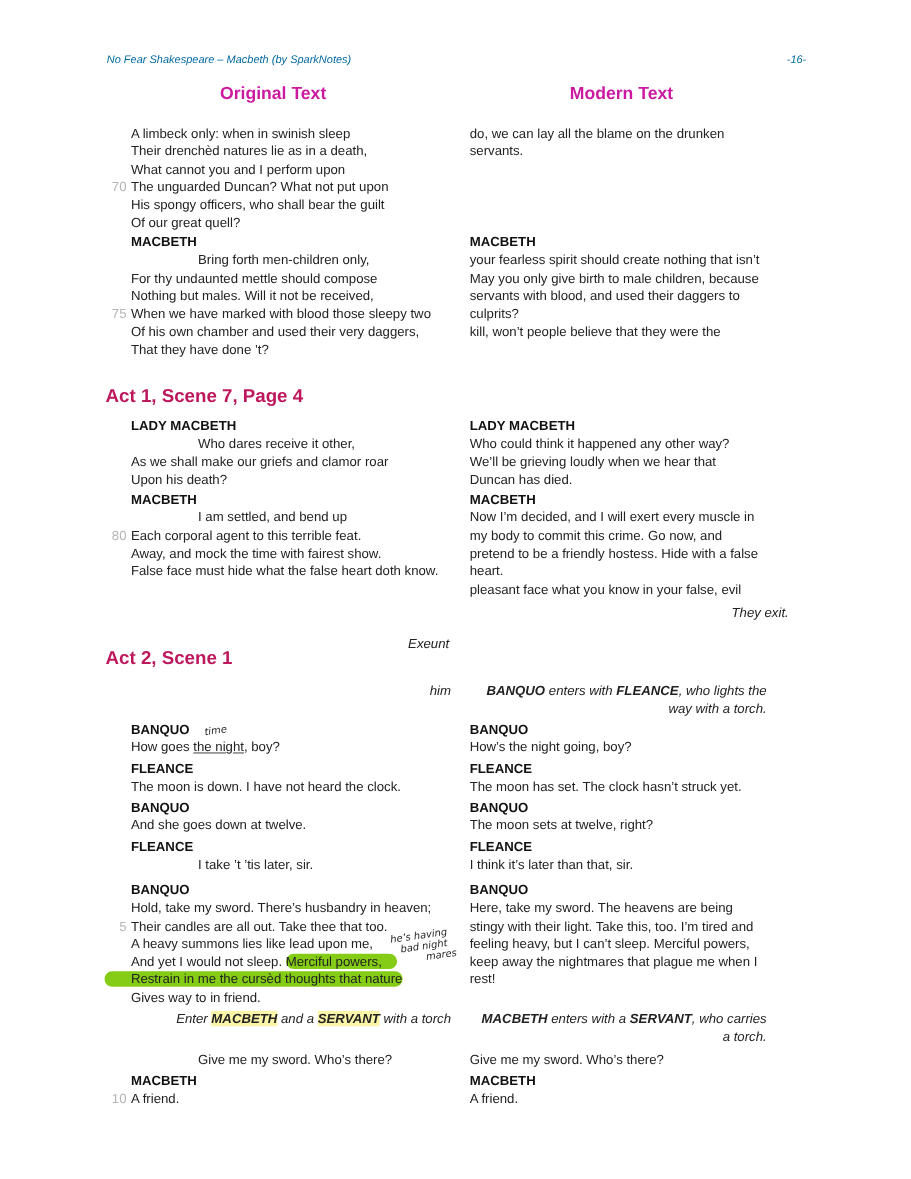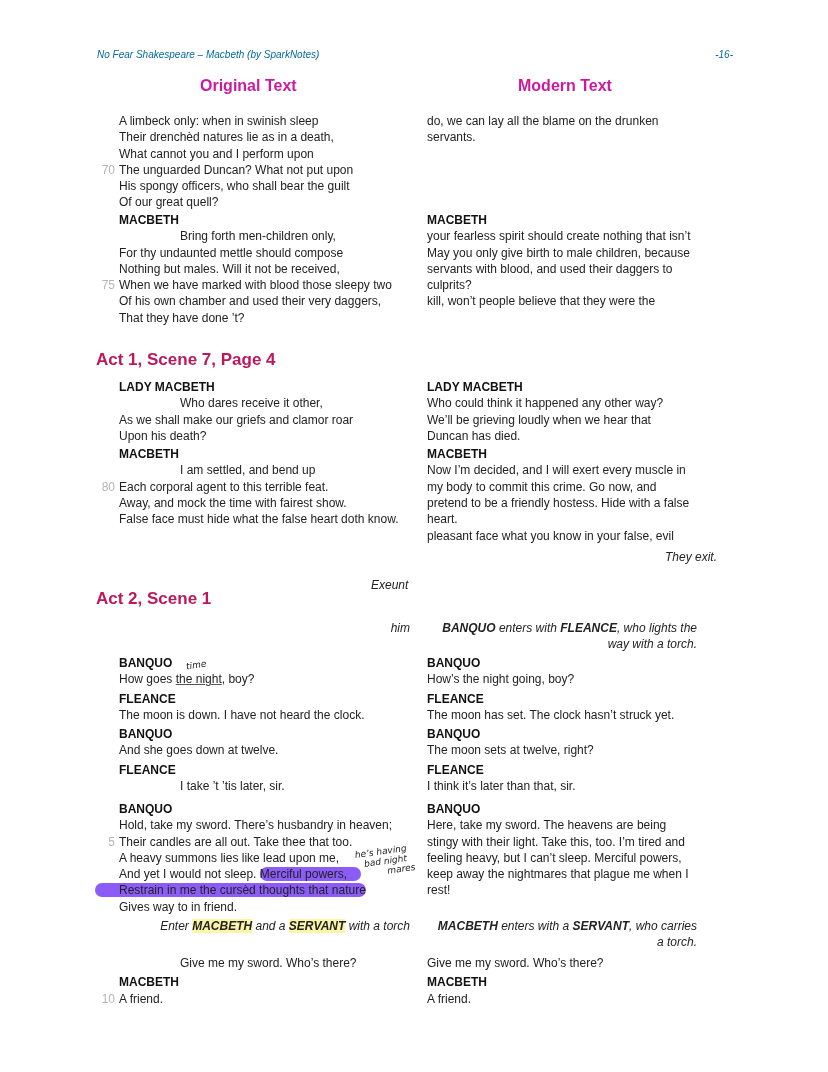--- a/index.html
+++ b/index.html
@@ -12,21 +12,21 @@
   .col-title { position: absolute; top: 77px; font-size: 16px; font-weight: bold; color: #cc1aa0; }
 
   .txt { position: absolute; font-size: 12px; line-height: 16.3px; color: #222; white-space: nowrap; }
   .speaker { font-weight: bold; color: #111; }
   .indent { padding-left: 61px; }
   .lnum { position: absolute; left: -20px; width: 16px; text-align: right; color: #b5b5b5; font-size: 12px; }
   .line { position: relative; display: block; }
   .stage { font-style: italic; }
   .stage b { font-weight: bold; }
   .hl-yellow { background: #fbf5a8; }
-  .hl-blue { background: #8b5cf6; border-radius: 8px; }
+  .hl-blue { background: #84cc16; border-radius: 8px; }
   .section-head { position: absolute; left: 96px; font-size: 17px; font-weight: bold; color: #be185d; }
   .right-align { text-align: right; }
   .underline { text-decoration: underline; text-decoration-color: #555; }
   .hand { position: absolute; font-family: "DejaVu Sans", sans-serif; font-size: 9px; color: #222; font-style: italic; transform: rotate(-8deg); line-height: 10px; }
 </style>
 </head>
 <body>
 
 <div class="header-line">
   <span>No Fear Shakespeare – Macbeth (by SparkNotes)</span>

